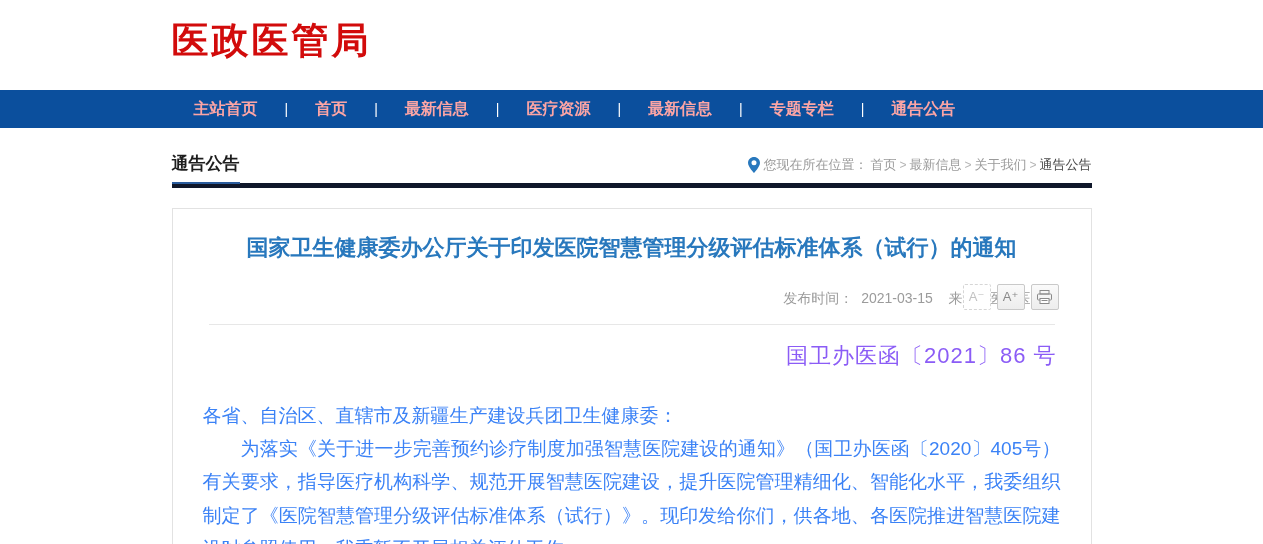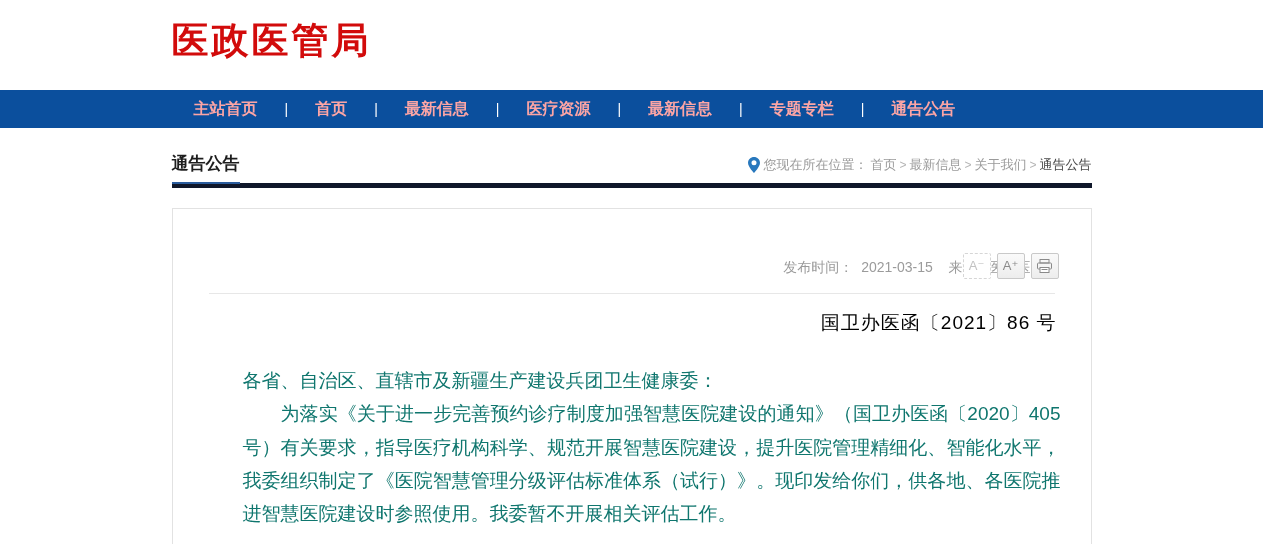--- a/index.html
+++ b/index.html
@@ -89,34 +89,33 @@
     cursor: pointer;
   }
   .tool-btn.disabled {
     border-style: dashed; border-color: #d6d6d6;
     background: #ffffff; color: #c2c2c2; cursor: default;
   }
   .meta-divider { border: none; border-top: 1px solid #e7e7e7; margin: 12px 8px 0; }
 
   .doc-number {
     text-align: right;
-    font-size: 19px;
-    color: #000000;
+    font-size: 22px;
+    color: #8b5cf6;
     margin-top: 16px;
     padding-right: 6px;
     letter-spacing: 1px;
   }
 
   .article-body { margin-top: 28px; padding: 0 2px; }
   .article-body p {
     font-size: 19px;
-    color: #0f766e;
+    color: #3b82f6;
     line-height: 1.75;
     text-align: justify;
-    margin-left: 40px;
   }
   .article-body p.indent { text-indent: 2em; }
 </style>
 </head>
 <body>
 
 <div class="site-header">
   <div class="container">
     <div class="logo">医政医管局</div>
   </div>
@@ -154,20 +153,21 @@
       <span class="crumb-sep">&gt;</span>
       <a class="crumb-link">最新信息</a>
       <span class="crumb-sep">&gt;</span>
       <a class="crumb-link">关于我们</a>
       <span class="crumb-sep">&gt;</span>
       <span class="crumb-current">通告公告</span>
     </div>
   </div>
 
   <div class="article-box">
+    <h1 class="article-title">国家卫生健康委办公厅关于印发医院智慧管理分级评估标准体系（试行）的通知</h1>
 
     <div class="meta-row">
       <span class="meta-text">
         <span>发布时间：</span><span>2021-03-15</span>&nbsp;&nbsp;<span>来源:</span><span>医政医管局</span>
       </span>
       <span class="meta-tools">
         <span class="tool-btn disabled">A⁻</span>
         <span class="tool-btn">A⁺</span>
         <span class="tool-btn">
           <svg width="15" height="14" viewBox="0 0 15 14">

